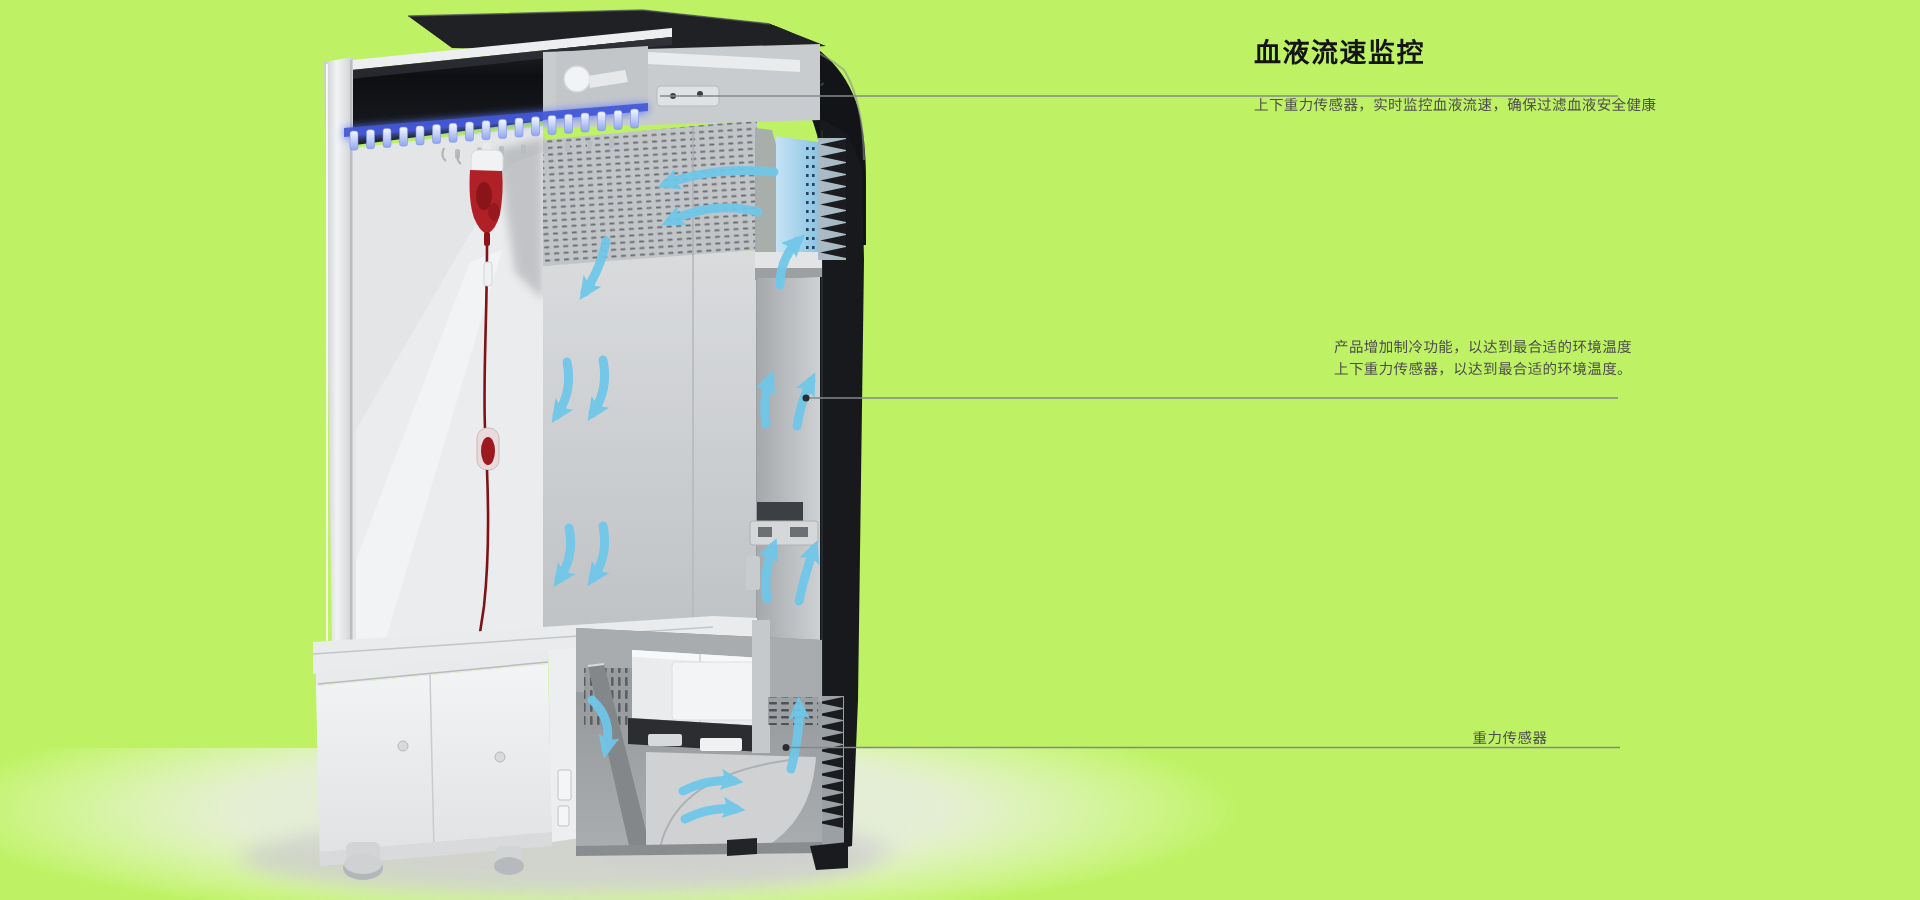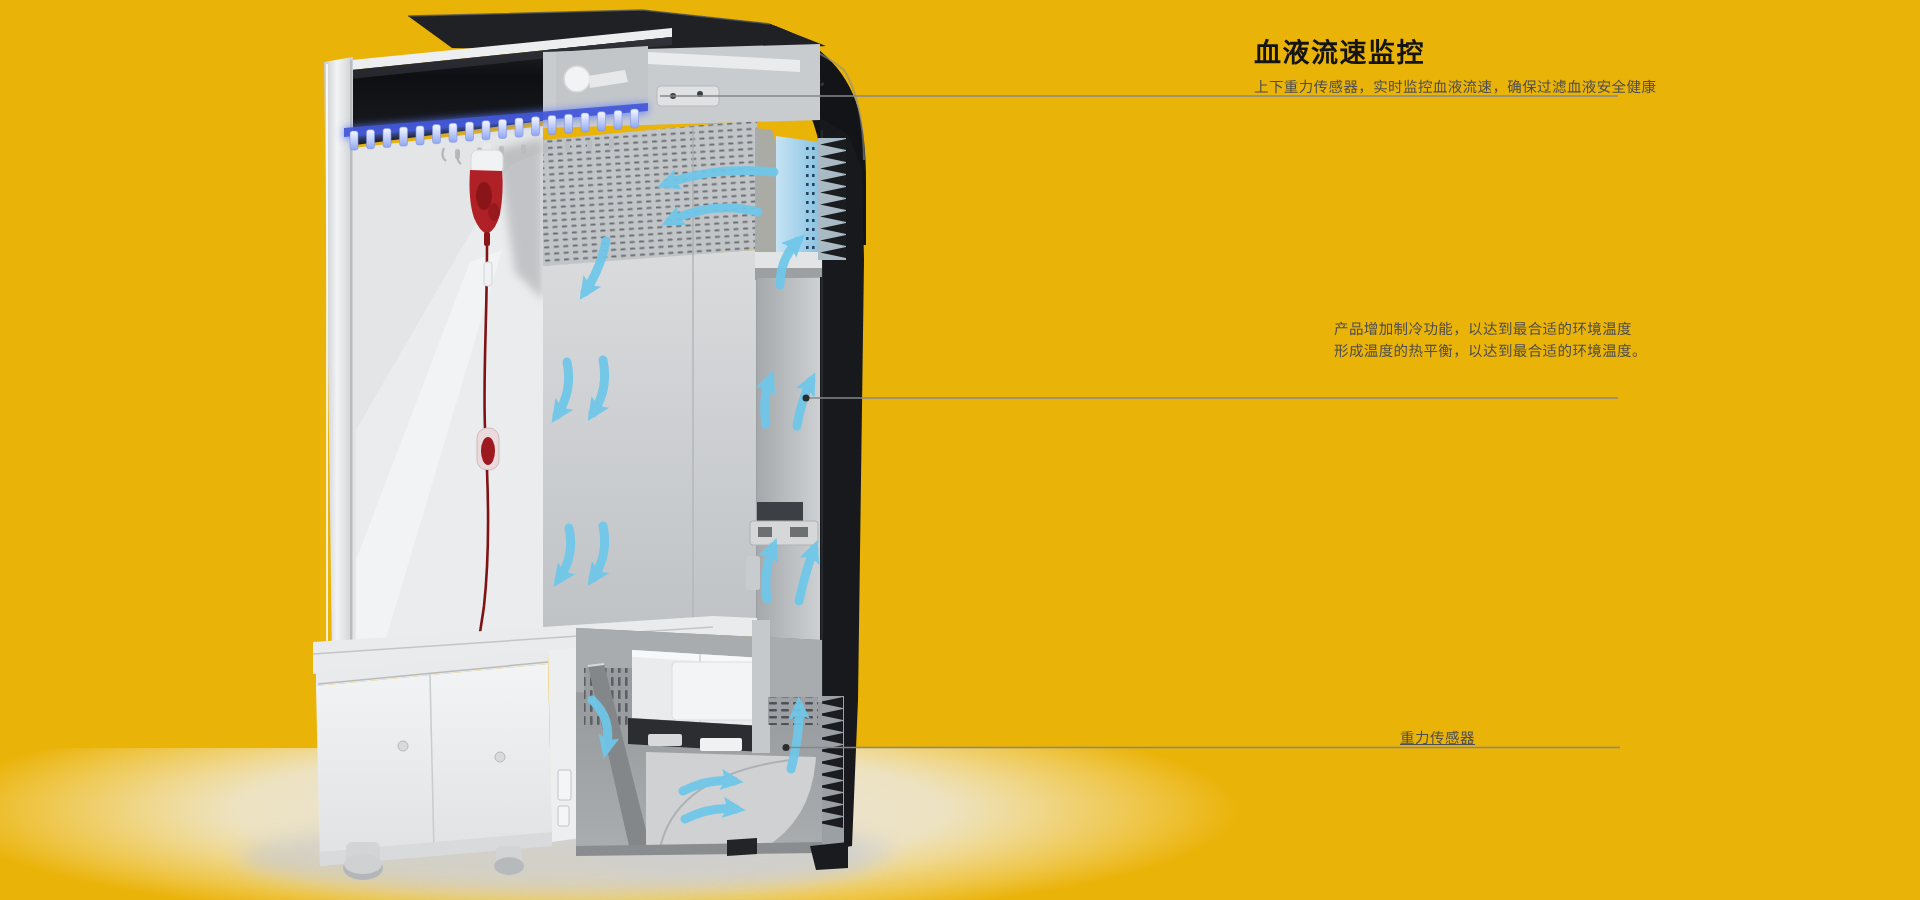--- a/index.html
+++ b/index.html
@@ -1,25 +1,25 @@
 <!DOCTYPE html>
 <html lang="zh-CN"><head>
 <meta charset="utf-8">
 <style>
   html,body{margin:0;padding:0;background:#fff;}
-  #stage{position:relative;width:1920px;height:900px;background:#eab308;overflow:hidden;
+  #stage{position:relative;width:1920px;height:900px;background:#bef264;overflow:hidden;
          font-family:"DejaVu Sans","Liberation Sans",sans-serif;}
   #art{position:absolute;left:0;top:0;}
   .ann{position:absolute;color:#1a1a1a;}
   .ann-title{font-size:27px;font-weight:700;letter-spacing:1.5px;color:#141414;line-height:34px;white-space:nowrap;}
-  .ann-body{font-size:14.5px;color:#4e4e4e;letter-spacing:.4px;line-height:22px;margin-top:6px;white-space:nowrap;}
+  .ann-body{font-size:14.5px;color:#4e4e4e;letter-spacing:.4px;line-height:22px;margin-top:24px;white-space:nowrap;text-align:center;}
   .ann-small{font-size:14.5px;color:#4e4e4e;letter-spacing:.5px;white-space:nowrap;}
   #ann-blood-flow{left:1254px;top:36px;}
   #ann-air-duct{left:1334px;top:312px;}
-  #ann-gravity{left:1400px;top:726px;width:220px;text-align:left;text-decoration:underline;}
+  #ann-gravity{left:1400px;top:726px;width:220px;text-align:center;}
 </style>
 </head>
 <body>
 
 <div id="stage">
 
 <svg id="art" width="1920" height="900" viewBox="0 0 1920 900">
   <defs>
     <radialGradient id="floorRad" cx="50%" cy="50%" r="50%">
       <stop offset="0%" stop-color="#e3e3e3" stop-opacity="1"></stop>
@@ -340,21 +340,21 @@
 </svg>
 
   <div class="ann" id="ann-blood-flow">
     <div class="ann-title">血液流速监控</div>
     <div class="ann-body">上下重力传感器，实时监控血液流速，确保过滤血液安全健康</div>
   </div>
 
   <div class="ann" id="ann-air-duct">
     <div class="ann-body">
       <div>产品增加制冷功能，以达到最合适的环境温度</div>
-      <div>形成温度的热平衡，以达到最合适的环境温度。</div>
+      <div>上下重力传感器，以达到最合适的环境温度。</div>
     </div>
   </div>
 
   <div class="ann ann-small" id="ann-gravity">
     <span>重力传感器</span>
   </div>
 
 </div>
 
 </body></html>

